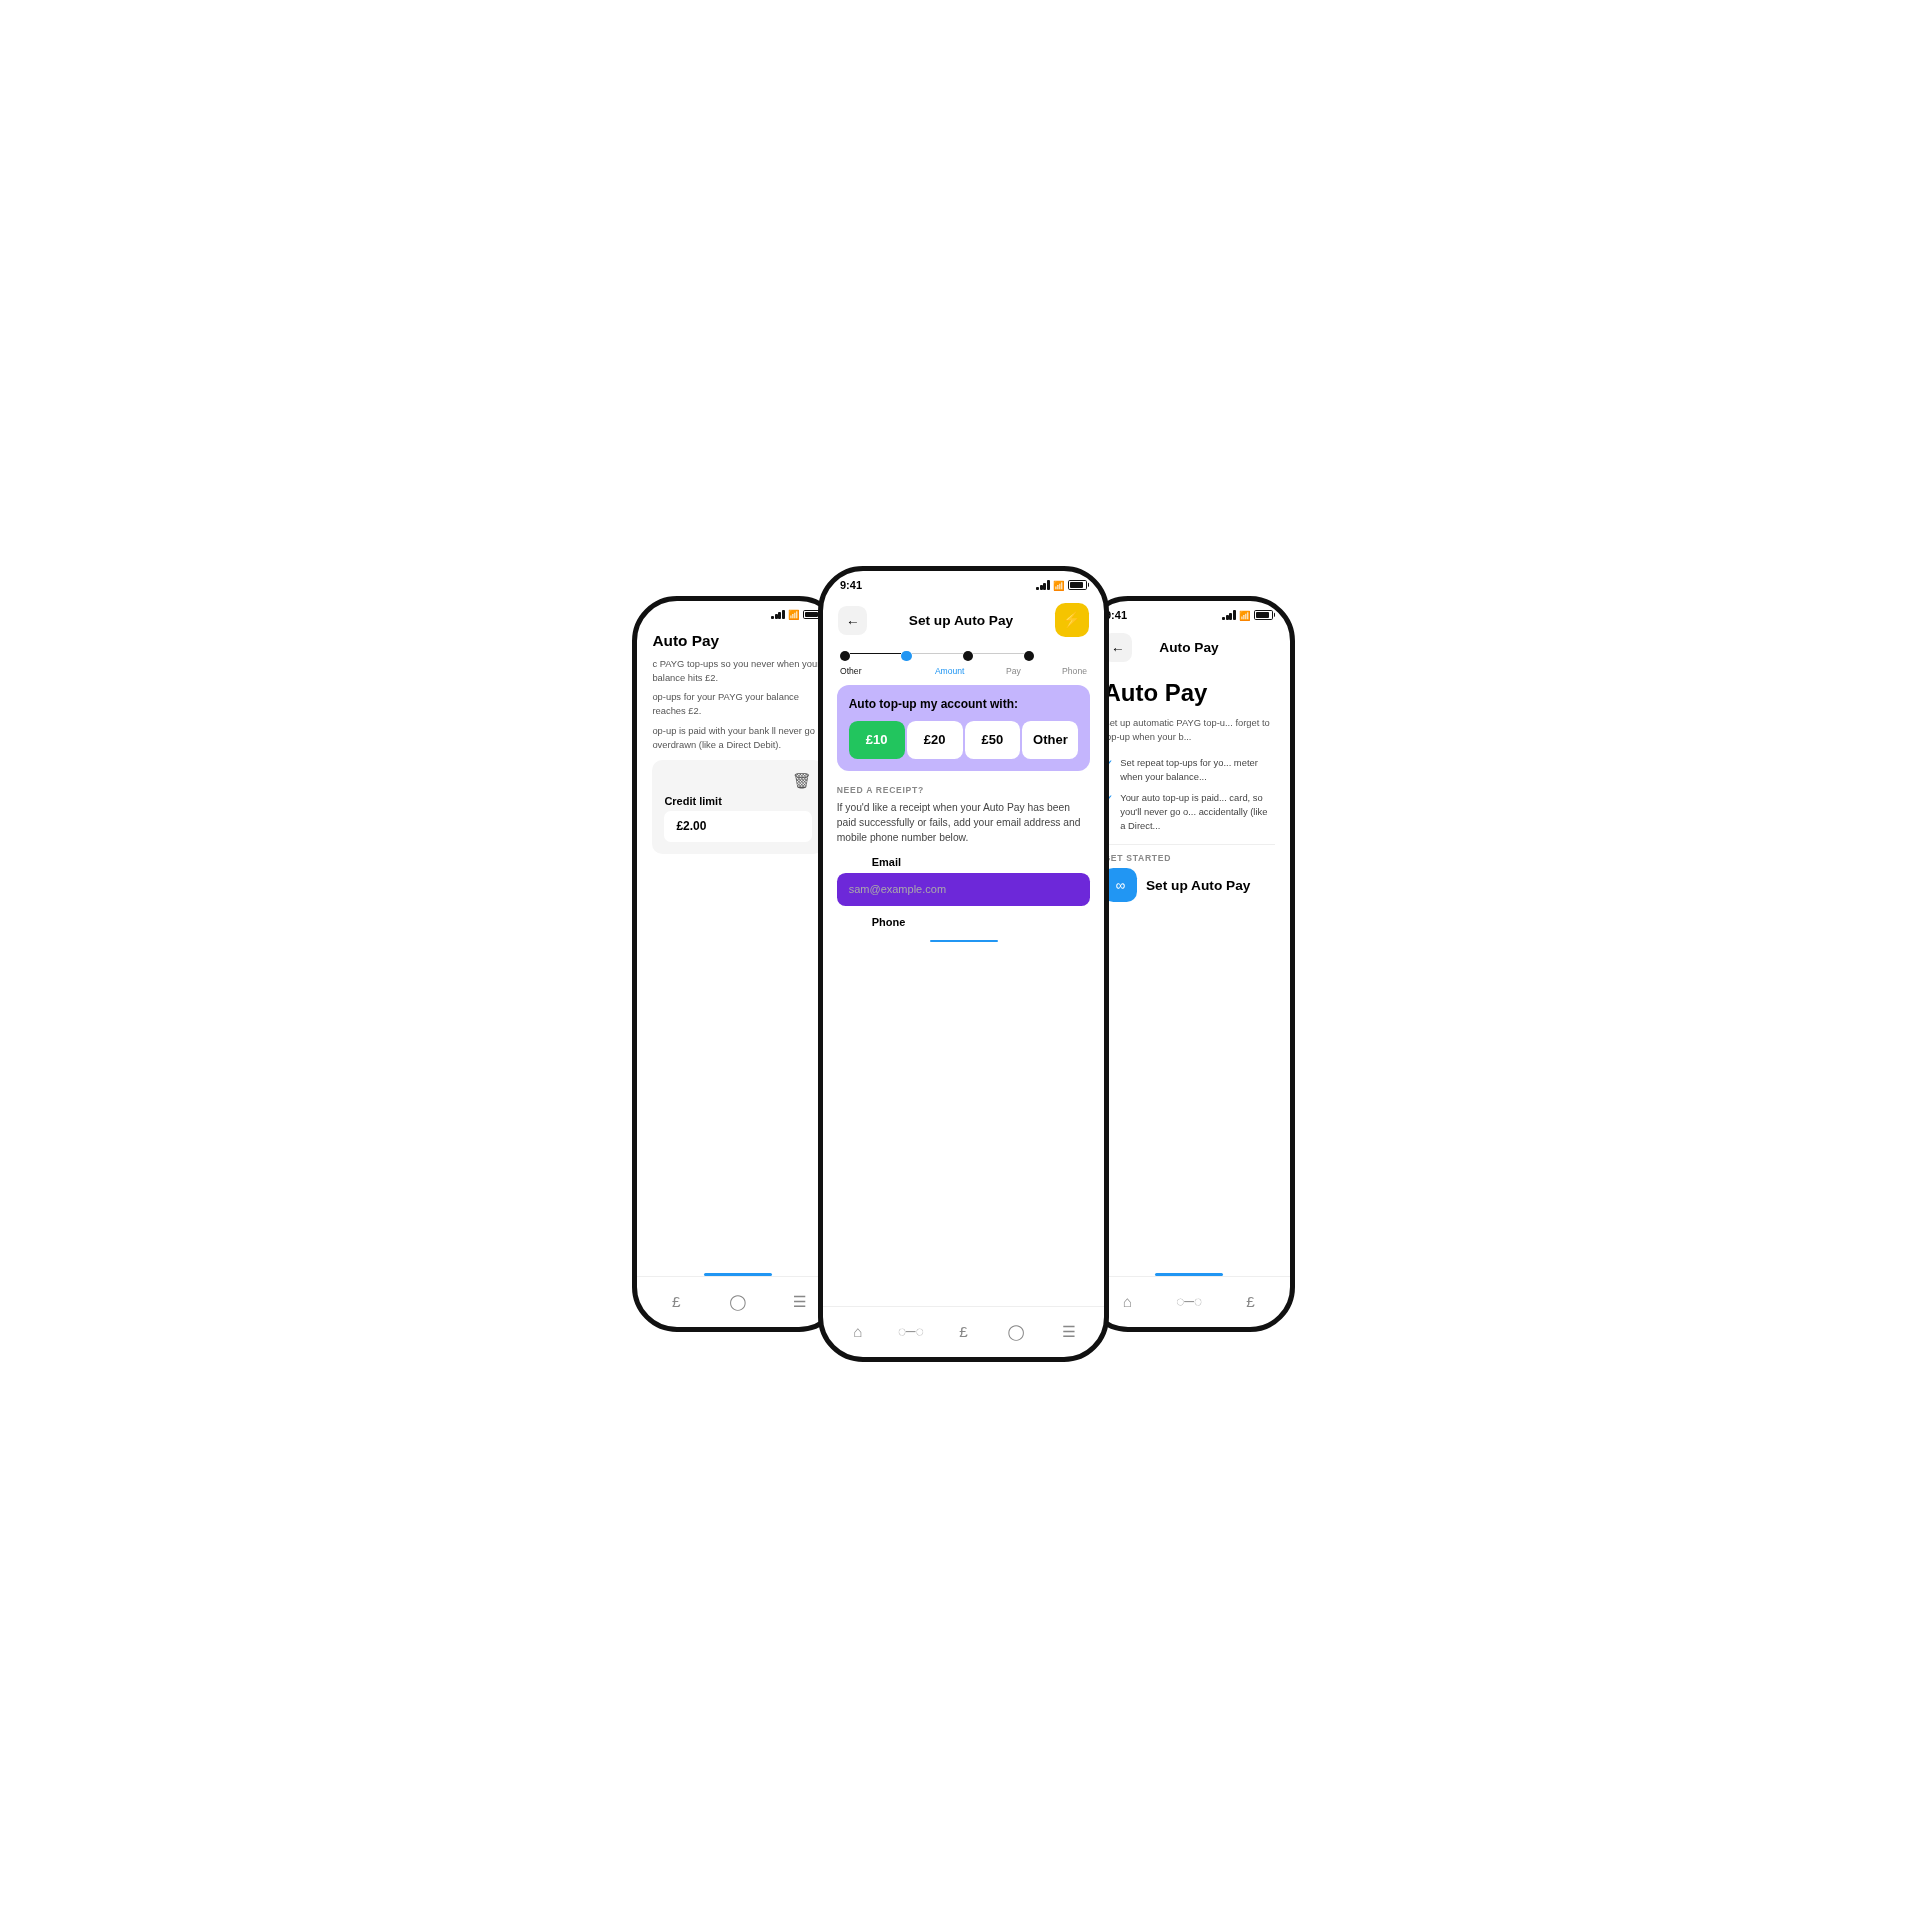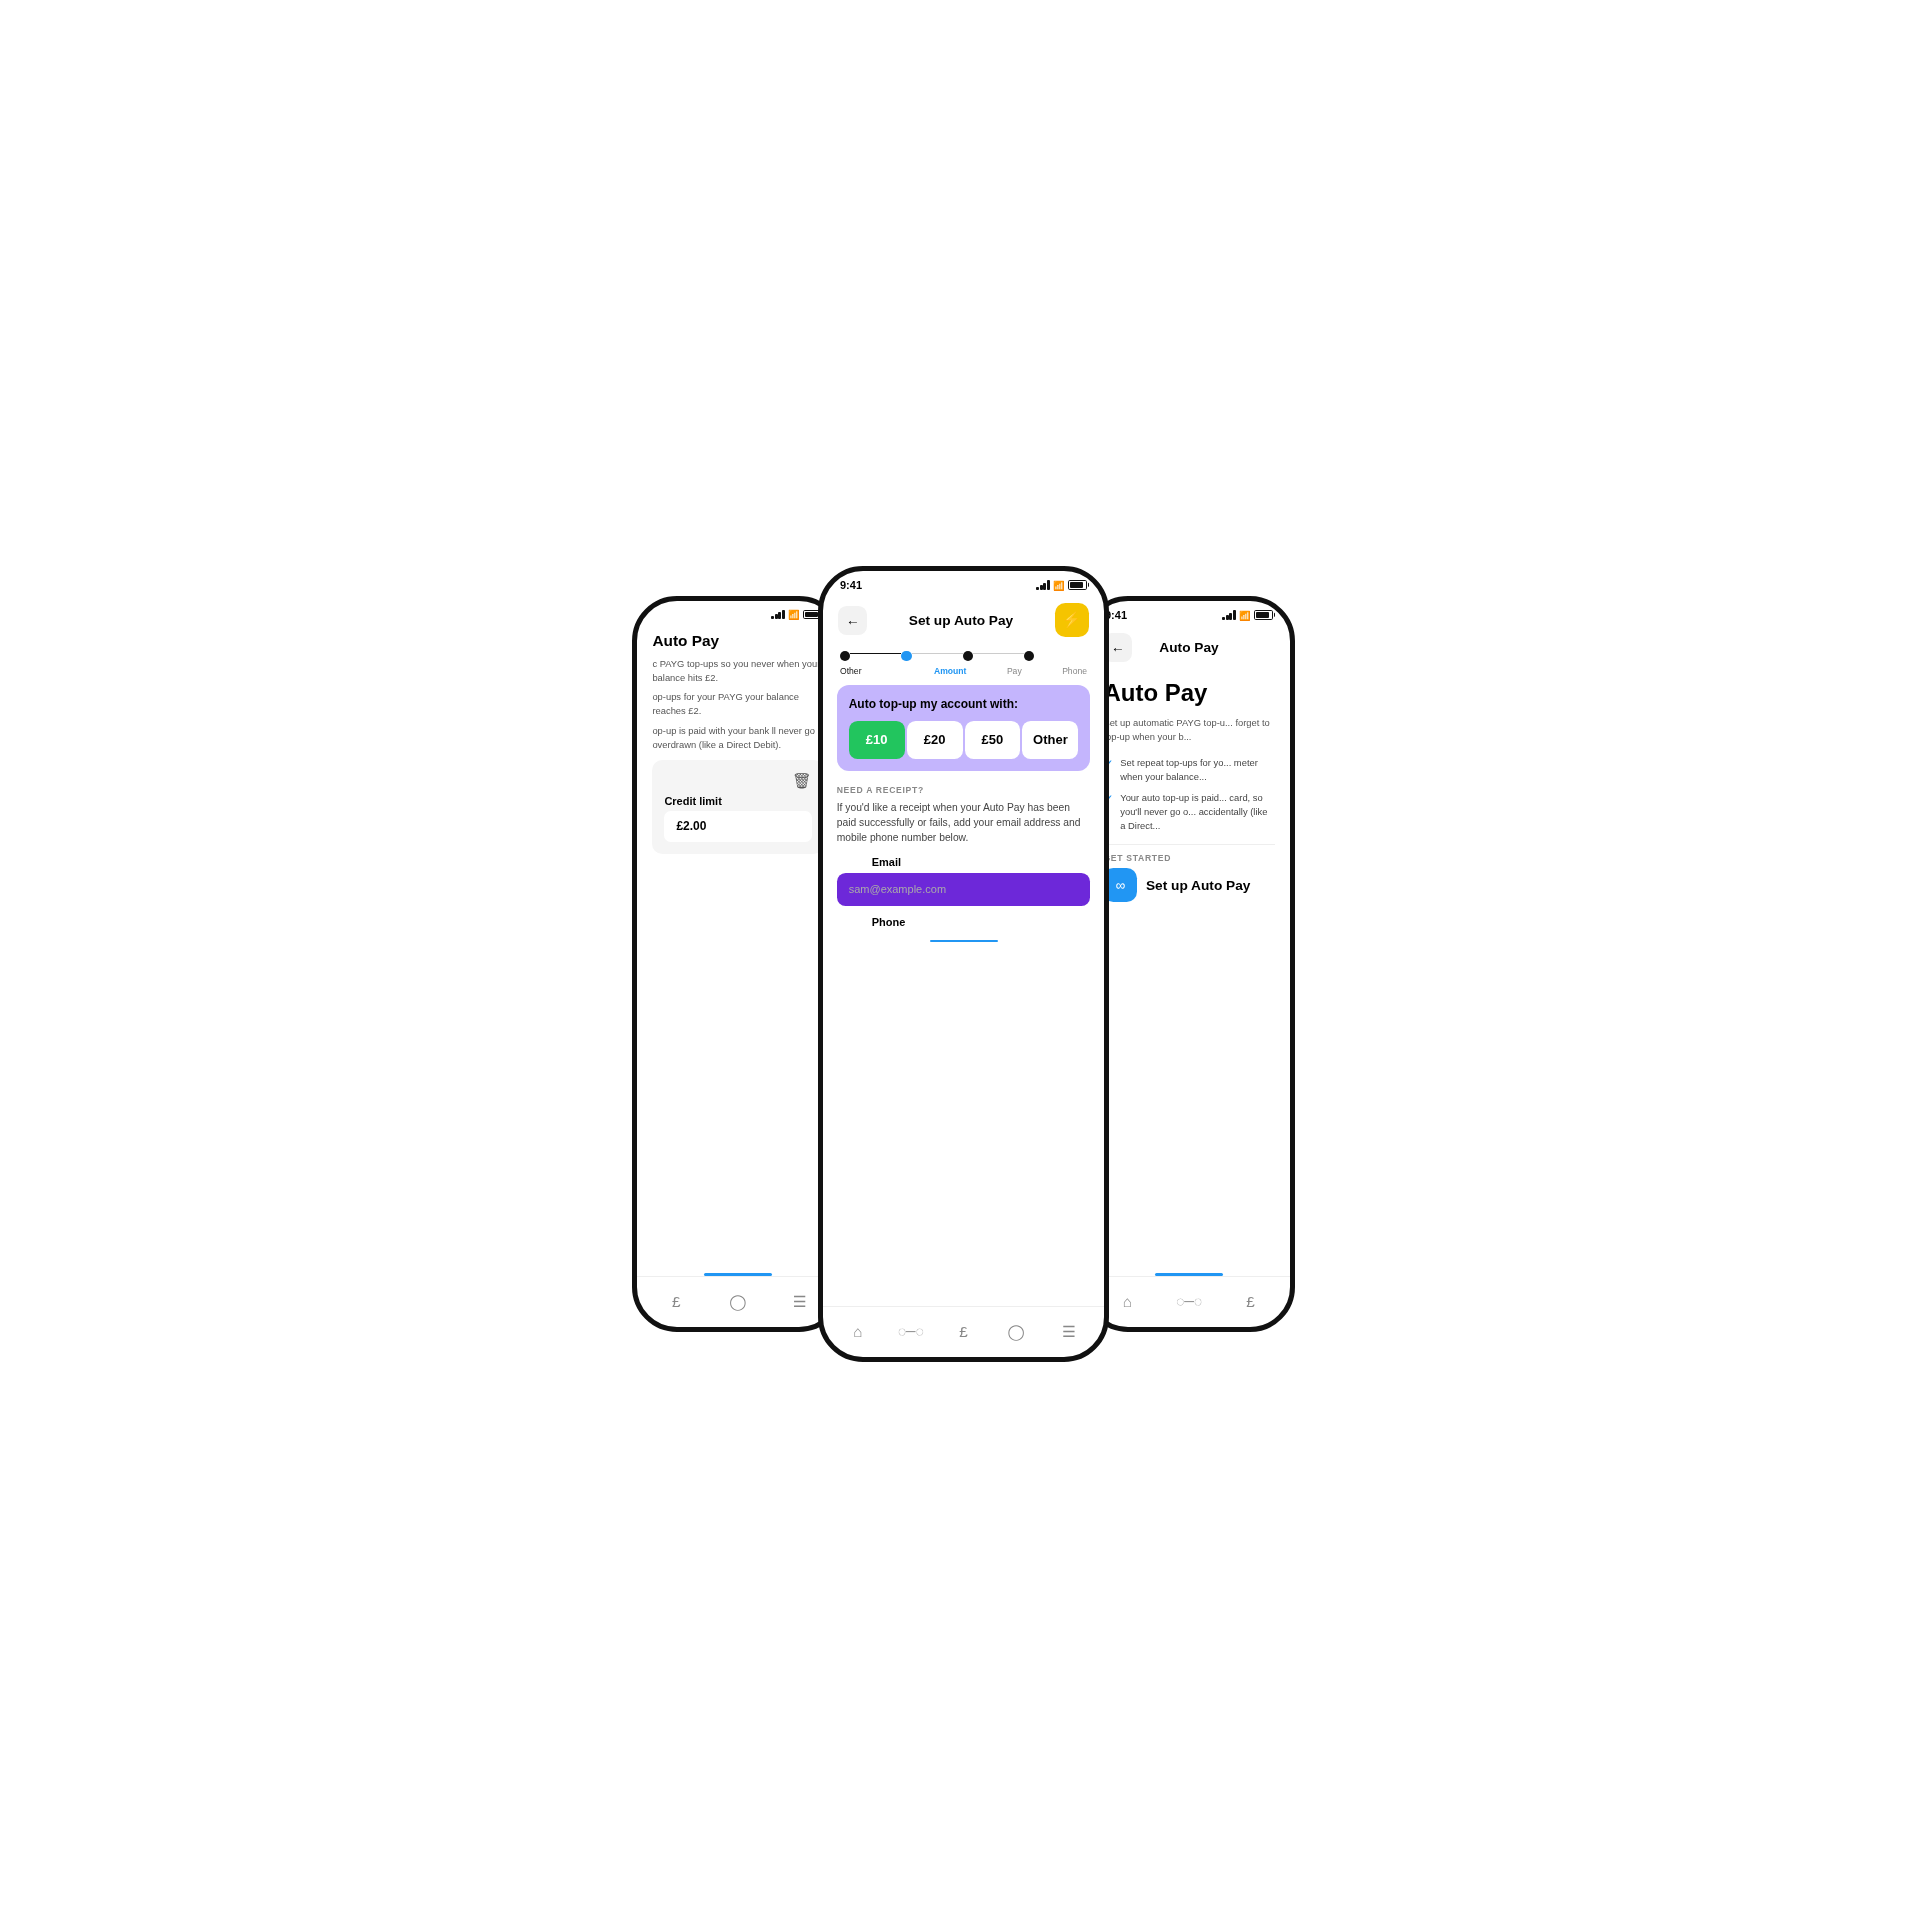--- a/index.html
+++ b/index.html
@@ -176,21 +176,21 @@
       background: #ccc;
       margin-bottom: 5.1px;
     }
     .step-line.done { background: #111; }
     .step-label {
       font-size: 8.6px;
       color: #888;
       margin-top: 3.4px;
       white-space: nowrap;
     }
-    .step-label.active { color: #2196F3; font-weight: 700; margin-left: 32px; }
+    .step-label.active { color: #2196F3; font-weight: 400; margin-left: 32px; }
     .step-label.done { color: #111; }
     .steps-dots-row {
       display: flex;
       align-items: center;
       width: 100%;
       margin-bottom: 1.7px;
     }
     .steps-labels-row {
       display: flex;
       justify-content: space-between;

